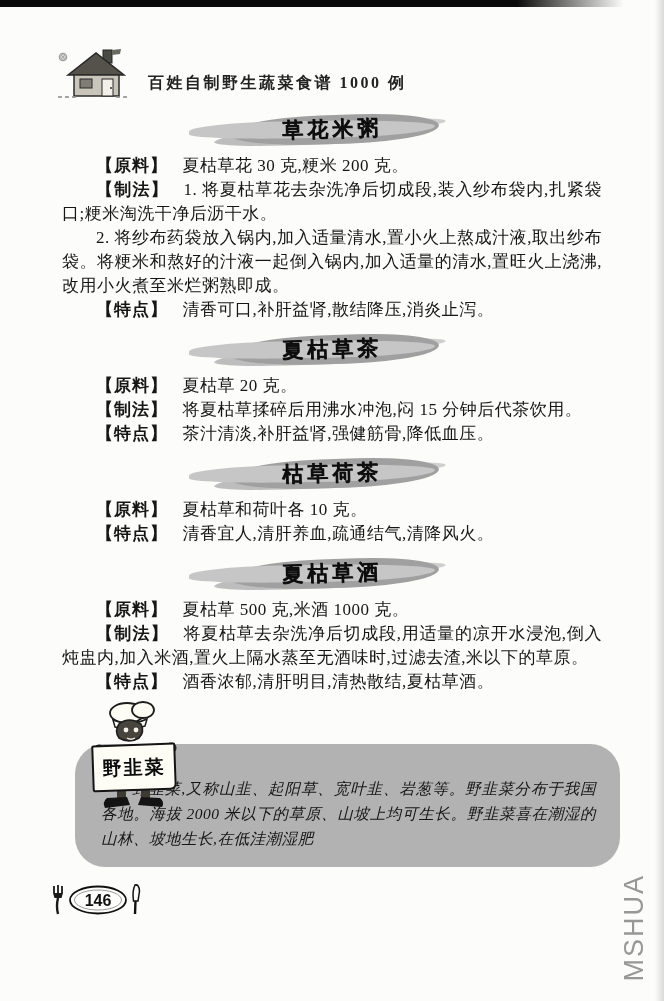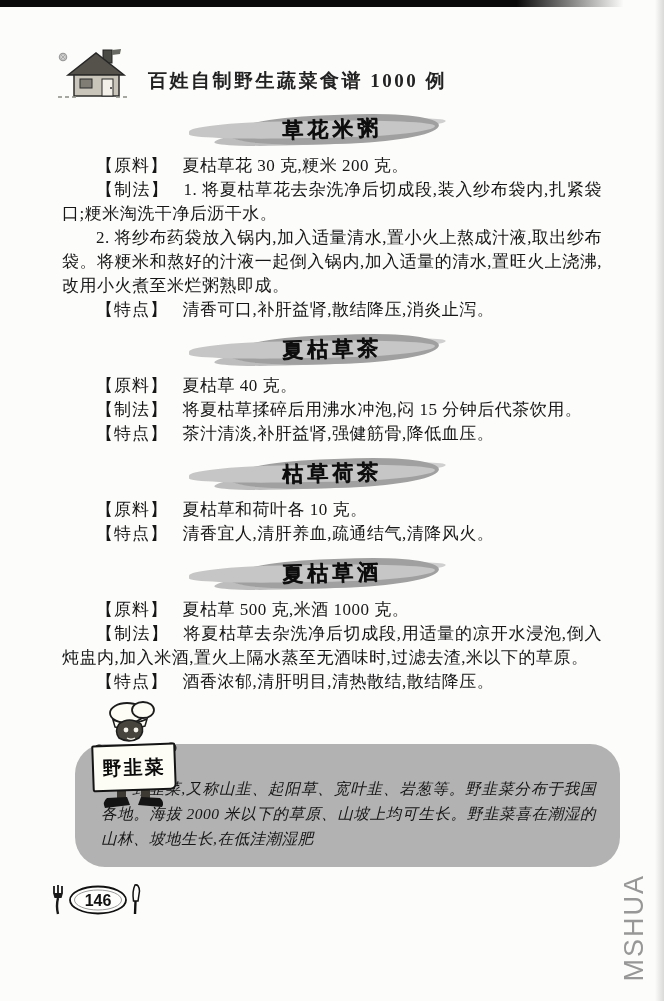--- a/index.html
+++ b/index.html
@@ -22,21 +22,21 @@
     position: absolute; top: 0; left: 0; width: 630px; height: 7px;
     background: linear-gradient(to right, #0a0a0a 0%, #0a0a0a 82%, rgba(10,10,10,0) 99%);
     border-radius: 0 0 3px 0;
   }
   
   .header {
     display: flex; align-items: flex-end; gap: 16px;
     margin: 52px 0 0 56px; height: 50px;
   }
   .book-title {
-    font-size: 19px; font-weight: 600; letter-spacing: 2.5px;
+    font-size: 16px; font-weight: 600; letter-spacing: 2.5px;
     padding-bottom: 8px; color: #222; text-align: center;
   }
   
   .main { padding: 0 62px; font-size: 17px; line-height: 24px; letter-spacing: .5px; }
   .banner-wrap { position: relative; width: 234px; height: 36px; margin: 10px auto 6px; }
   .banner-wrap::after {
     content: ""; position: absolute; left: -26px; right: 14px; top: 9px; height: 17px;
     background: #c6c6c6; border-radius: 45% 55% 50% 50% / 60% 50% 70% 40%;
     transform: rotate(-1deg);
   }
@@ -46,21 +46,21 @@
     transform: rotate(-2deg);
     box-shadow: -22px 7px 0 -7px #bdbdbd, 16px -4px 0 -9px #cfcfcf;
   }
   .banner-text {
     position: relative; z-index: 2; display: block; text-align: center;
     line-height: 34px; font-size: 21px; font-weight: 700; letter-spacing: 4px;
     transform: rotate(-1.5deg); color: #0d0d0d;
     text-shadow: .6px .4px 0 #1a1a1a;
   }
   .para { text-indent: 2em; text-align: justify; }
-  .plabel { font-weight: 400; margin-right: .85em; letter-spacing: 1px; }
+  .plabel { font-weight: 700; margin-right: .85em; letter-spacing: 1px; }
   .plabel:empty { margin-right: 0; }
   
   .intro { position: relative; margin: 50px 44px 0 75px; }
   .intro-box {
     background: #b2b2b2; border-radius: 30px;
     min-height: 88px;
     padding: 32px 24px 16px 26px;
     font-size: 15.5px; line-height: 25px;
     font-style: italic; letter-spacing: .5px;
   }
@@ -123,40 +123,40 @@
       <p class="para"><b class="plabel">【原料】</b><span>夏枯草花 30 克,粳米 200 克。</span></p>
       <p class="para"><b class="plabel">【制法】</b><span>1. 将夏枯草花去杂洗净后切成段,装入纱布袋内,扎紧袋口;粳米淘洗干净后沥干水。</span></p>
       <p class="para"><b class="plabel"></b><span>2. 将纱布药袋放入锅内,加入适量清水,置小火上熬成汁液,取出纱布袋。将粳米和熬好的汁液一起倒入锅内,加入适量的清水,置旺火上浇沸,改用小火煮至米烂粥熟即成。</span></p>
       <p class="para"><b class="plabel">【特点】</b><span>清香可口,补肝益肾,散结降压,消炎止泻。</span></p>
     </section>
 
     <section>
       <div class="banner-wrap">
         <span class="banner-text">夏枯草茶</span>
       </div>
-      <p class="para"><b class="plabel">【原料】</b><span>夏枯草 40 克。</span></p>
+      <p class="para"><b class="plabel">【原料】</b><span>夏枯草 20 克。</span></p>
       <p class="para"><b class="plabel">【制法】</b><span>将夏枯草揉碎后用沸水冲泡,闷 15 分钟后代茶饮用。</span></p>
       <p class="para"><b class="plabel">【特点】</b><span>茶汁清淡,补肝益肾,强健筋骨,降低血压。</span></p>
     </section>
 
     <section>
       <div class="banner-wrap">
         <span class="banner-text">枯草荷茶</span>
       </div>
       <p class="para"><b class="plabel">【原料】</b><span>夏枯草和荷叶各 10 克。</span></p>
       <p class="para"><b class="plabel">【特点】</b><span>清香宜人,清肝养血,疏通结气,清降风火。</span></p>
     </section>
 
     <section>
       <div class="banner-wrap">
         <span class="banner-text">夏枯草酒</span>
       </div>
       <p class="para"><b class="plabel">【原料】</b><span>夏枯草 500 克,米酒 1000 克。</span></p>
       <p class="para"><b class="plabel">【制法】</b><span>将夏枯草去杂洗净后切成段,用适量的凉开水浸泡,倒入炖盅内,加入米酒,置火上隔水蒸至无酒味时,过滤去渣,米以下的草原。</span></p>
-      <p class="para"><b class="plabel">【特点】</b><span>酒香浓郁,清肝明目,清热散结,散结降压。</span></p>
+      <p class="para"><b class="plabel">【特点】</b><span>酒香浓郁,清肝明目,清热散结,夏枯草酒。</span></p>
     </section>
   </div>
 
   <div class="intro">
     <div class="chef">
       <svg width="92" height="110" viewBox="0 0 92 110">
         <ellipse cx="38" cy="13" rx="17" ry="10" fill="#fdfdf6" stroke="#1c1c1c" stroke-width="1.8"></ellipse>
         <ellipse cx="54" cy="10" rx="11" ry="8" fill="#fdfdf6" stroke="#1c1c1c" stroke-width="1.8"></ellipse>
         <path d="M24 20 q16 7 34 -1 l-2 7 q-15 6 -30 1 z" fill="#fdfdf6" stroke="#1c1c1c" stroke-width="1.5"></path>
         <path d="M30 24 q10 -8 22 0 q4 8 -2 14 q-10 6 -20 0 q-5 -7 0 -14 z" fill="#46443c" stroke="#1c1c1c" stroke-width="1.5"></path>

